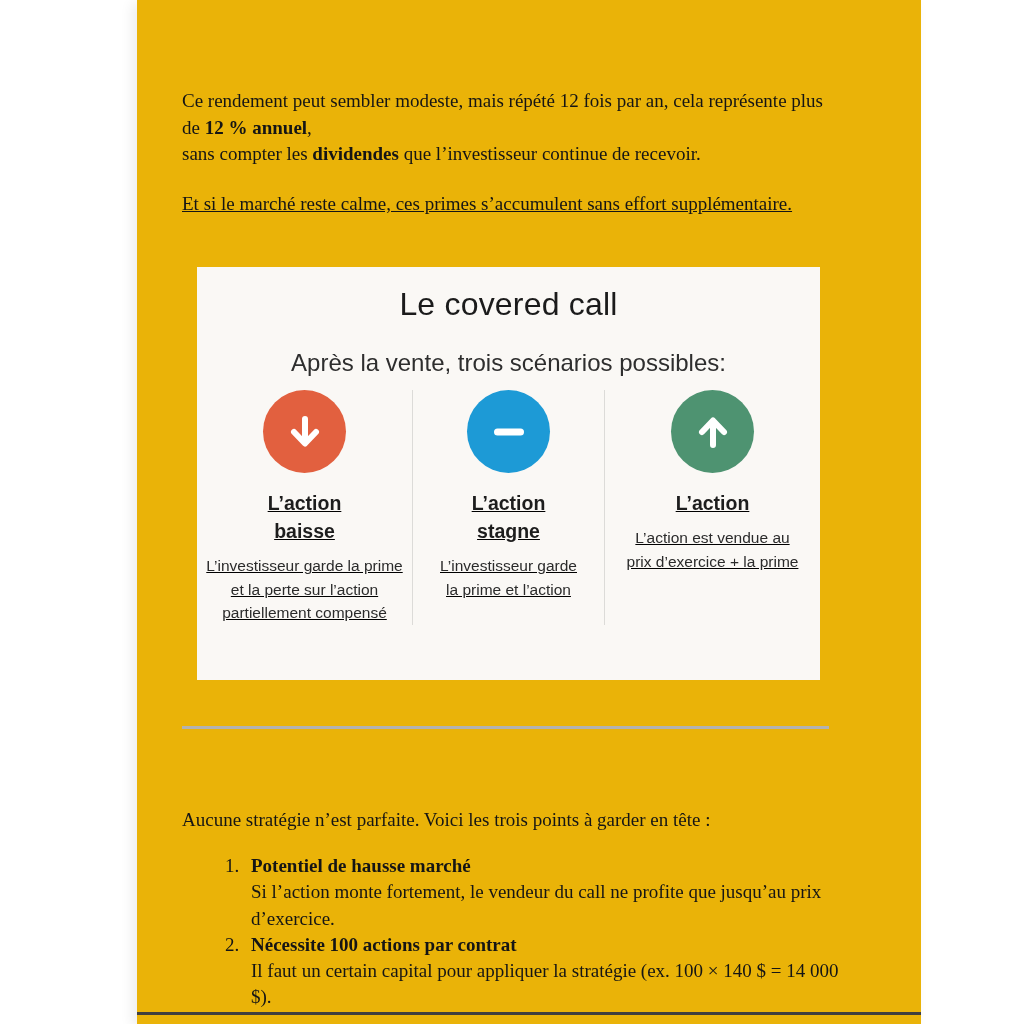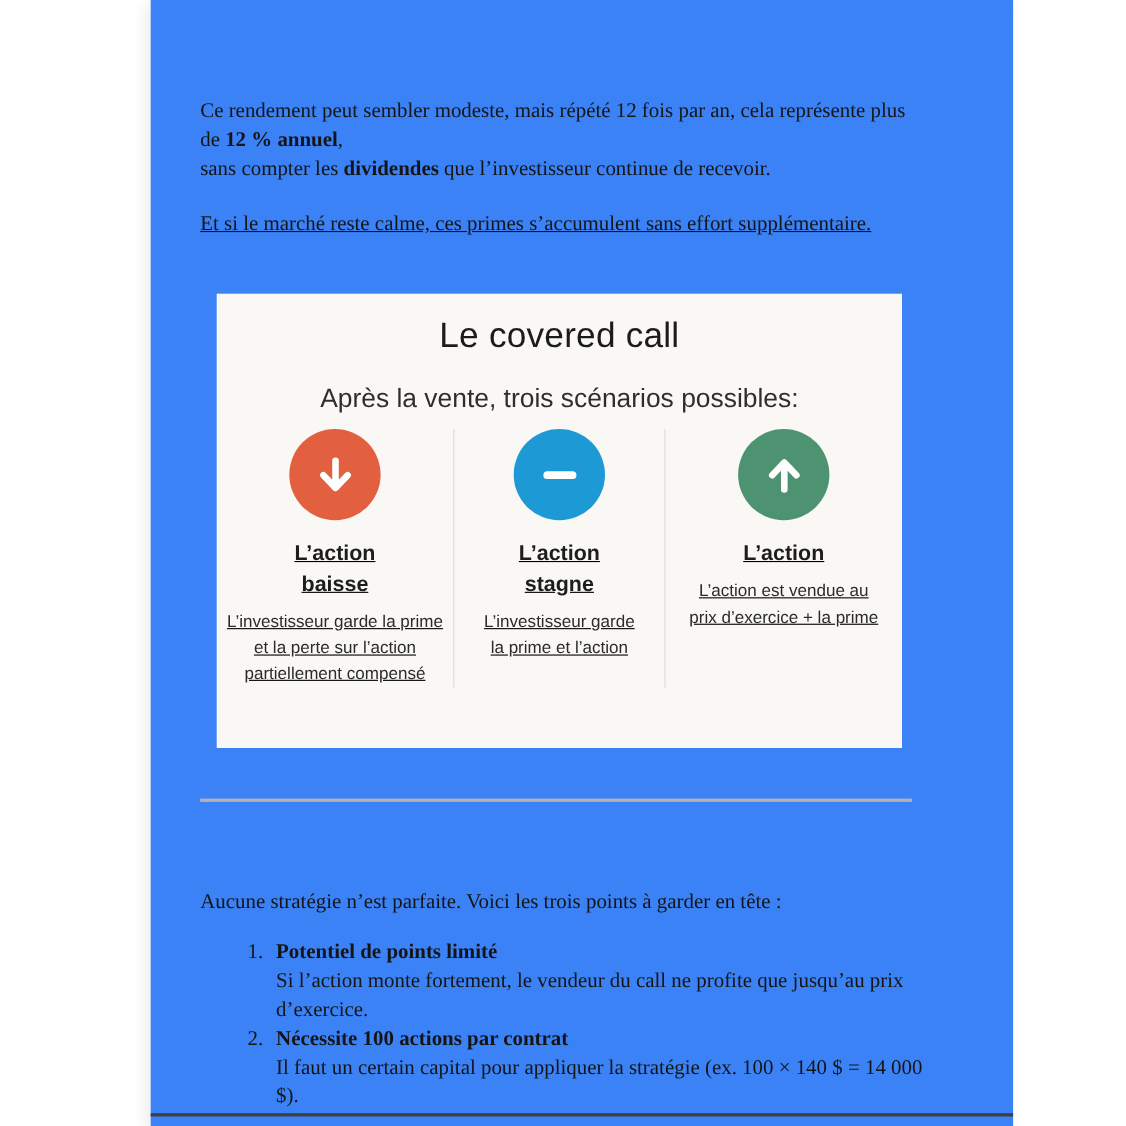--- a/index.html
+++ b/index.html
@@ -1,20 +1,20 @@
 <!DOCTYPE html>
 <html><head>
 <meta charset="utf-8">
 <style>
   * { margin:0; padding:0; box-sizing:border-box; }
   html,body { width:1024px; height:1024px; background:#ffffff; overflow:hidden; }
   .viewport { position:relative; width:1024px; height:1024px; background:#ffffff;
               font-family:"Liberation Serif", serif; }
   .page { position:absolute; left:137px; top:0; width:784px; height:1024px;
-          background:#3b82f6; box-shadow:-5px 3px 12px rgba(0,0,0,0.07); }
+          background:#eab308; box-shadow:-5px 3px 12px rgba(0,0,0,0.07); }
 
   
   .para { position:absolute; left:45px; width:648px;
           font-size:19px; line-height:26.5px; color:#151515; }
   .para b { font-weight:bold; }
   .p1 { top:88px; }
   .p2 { top:191px;text-decoration:underline; }
 
   
   .card { position:absolute; left:60px; top:267px; width:623px; height:413px;
@@ -121,21 +121,21 @@
 
     <div class="rule"></div>
 
 
     <div class="limits-intro">Aucune stratégie n’est parfaite. Voici les trois points à garder en tête :</div>
 
     <div class="list">
       <div class="list-item">
         <div class="num">1.</div>
         <div class="item-text">
-          <div class="item-title">Potentiel de points limité</div>
+          <div class="item-title">Potentiel de hausse marché</div>
           <div class="item-body">Si l’action monte fortement, le vendeur du call ne profite que jusqu’au prix d’exercice.</div>
         </div>
       </div>
       <div class="list-item">
         <div class="num">2.</div>
         <div class="item-text">
           <div class="item-title">Nécessite 100 actions par contrat</div>
           <div class="item-body">Il faut un certain capital pour appliquer la stratégie (ex. 100 × 140 $ = 14 000 $).</div>
         </div>
       </div>

